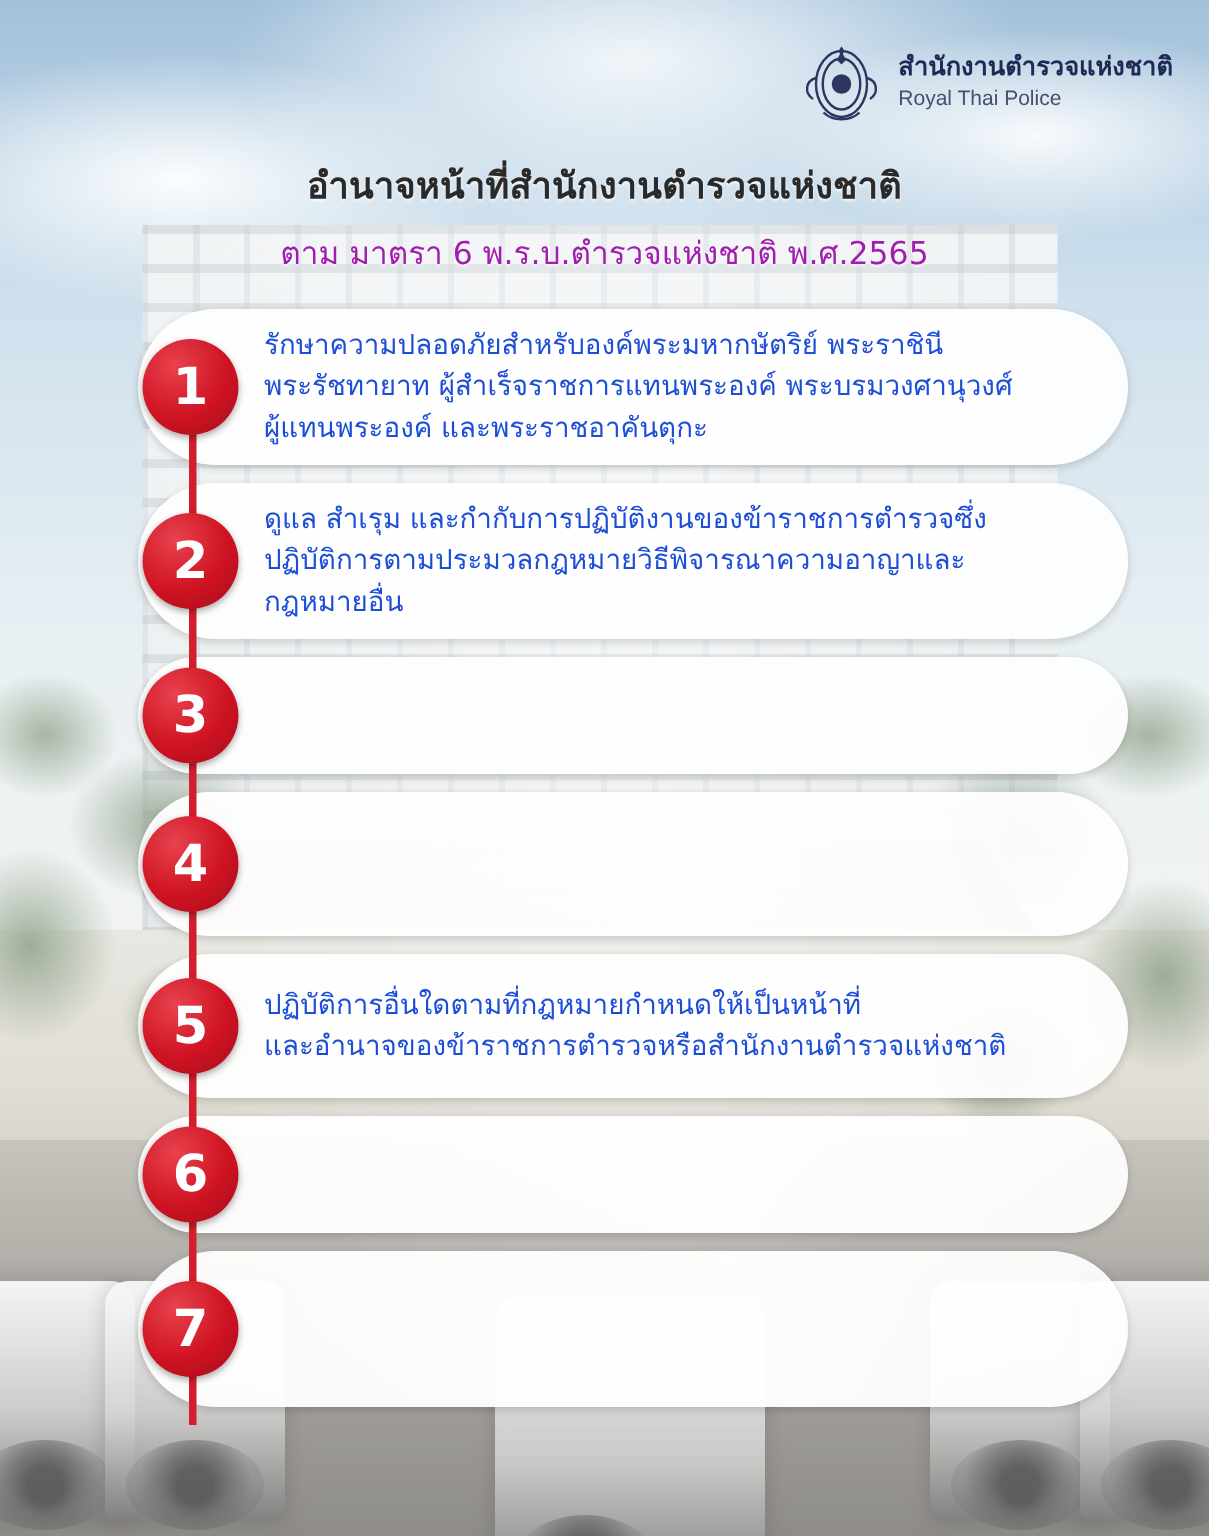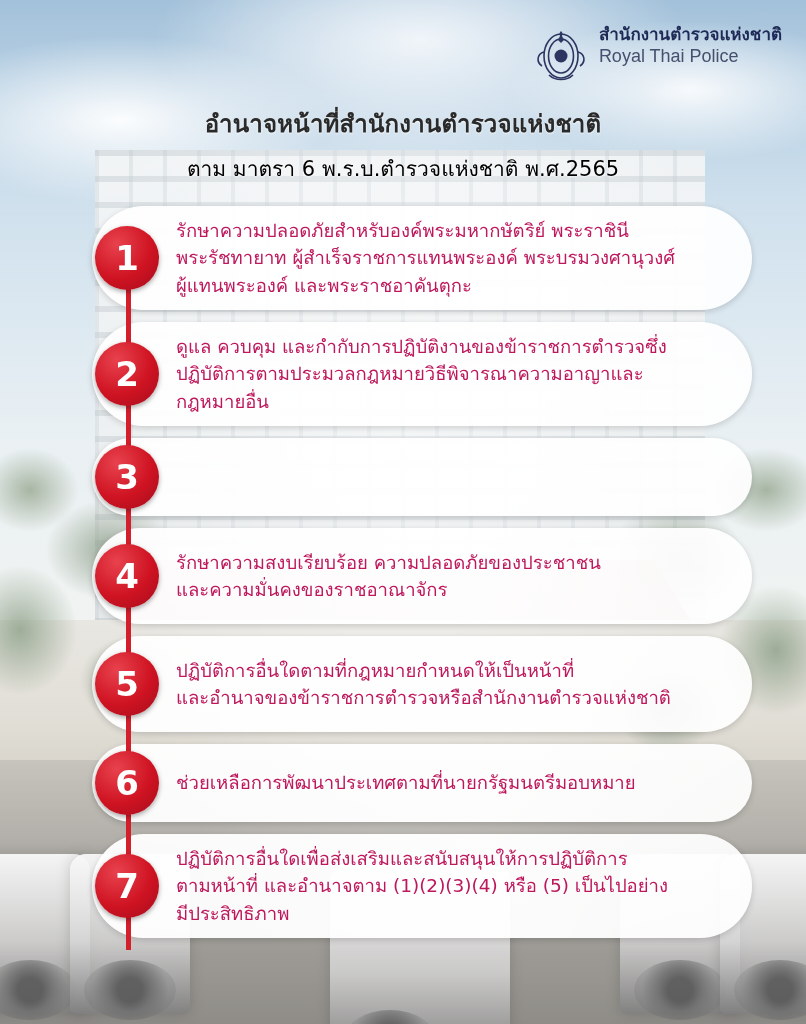--- a/index.html
+++ b/index.html
@@ -106,48 +106,49 @@
   }
 
   
   .page { position: relative; z-index: 2; width: 806px; height: 1024px; }
 
   
   .logo-wrap {
     position: absolute;
     right: 24px; top: 26px;
     display: flex;
+    align-items: center;
     gap: 10px;
   }
   .logo-mark { width: 56px; height: 58px; flex: 0 0 auto; }
   .logo-text { line-height: 1.05; }
   .logo-th {
     font-size: 17px; font-weight: bold; color: #1e2a55; letter-spacing: 0px;
     font-family: "DejaVu Sans", sans-serif;
   }
   .logo-en {
-    font-size: 18px; color: #46506e; margin-top: 3px;
+    font-size: 14px; color: #46506e; margin-top: 3px;
     font-family: "Liberation Sans", sans-serif;
   }
 
   
   .title {
     position: absolute; left: 0; right: 0; top: 104px;
     text-align: center;
     font-size: 24px;
     font-weight: bold;
     color: #2a2a2a;
     letter-spacing: 0.2px;
     text-shadow: 0 1px 2px rgba(255,255,255,0.8);
   }
   .subtitle {
     position: absolute; left: 0; right: 0; top: 152px;
     text-align: center;
     font-size: 21px;
-    color: #000000;
+    color: #a21caf;
     text-shadow: 0 1px 2px rgba(255,255,255,0.8);
   }
 
   
   .spine {
     position: absolute;
     left: 126px;
     top: 250px;
     width: 5px;
     height: 700px;
@@ -192,21 +193,21 @@
     z-index: 5;
     font-family: "DejaVu Sans", sans-serif;
   }
   .item .text {
     position: relative;
     z-index: 4;
     margin-left: 176px;
     width: 560px;
     font-size: 18.5px;
     line-height: 1.48;
-    color: #be185d;
+    color: #1d4ed8;
     white-space: pre-line;
   }
   .item.h2 { height: 96px; }
   .item.h1 { height: 78px; }
 </style>
 </head>
 <body>
 
 <div class="bg">
   <div class="bg-sky"></div>
@@ -259,52 +260,46 @@
       <div class="bar"></div>
       <div class="num">1</div>
       <div class="text">รักษาความปลอดภัยสำหรับองค์พระมหากษัตริย์ พระราชินี
 พระรัชทายาท ผู้สำเร็จราชการแทนพระองค์ พระบรมวงศานุวงศ์
 ผู้แทนพระองค์ และพระราชอาคันตุกะ</div>
     </div>
 
     <div class="item">
       <div class="bar"></div>
       <div class="num">2</div>
-      <div class="text">ดูแล ควบคุม และกำกับการปฏิบัติงานของข้าราชการตำรวจซึ่ง
+      <div class="text">ดูแล สำเรุม และกำกับการปฏิบัติงานของข้าราชการตำรวจซึ่ง
 ปฏิบัติการตามประมวลกฎหมายวิธีพิจารณาความอาญาและ
 กฎหมายอื่น</div>
     </div>
 
     <div class="item h1">
       <div class="bar"></div>
       <div class="num">3</div>
     </div>
 
     <div class="item h2">
       <div class="bar"></div>
       <div class="num">4</div>
-      <div class="text">รักษาความสงบเรียบร้อย ความปลอดภัยของประชาชน
-และความมั่นคงของราชอาณาจักร</div>
     </div>
 
     <div class="item h2">
       <div class="bar"></div>
       <div class="num">5</div>
       <div class="text">ปฏิบัติการอื่นใดตามที่กฎหมายกำหนดให้เป็นหน้าที่
 และอำนาจของข้าราชการตำรวจหรือสำนักงานตำรวจแห่งชาติ</div>
     </div>
 
     <div class="item h1">
       <div class="bar"></div>
       <div class="num">6</div>
-      <div class="text">ช่วยเหลือการพัฒนาประเทศตามที่นายกรัฐมนตรีมอบหมาย</div>
     </div>
 
     <div class="item">
       <div class="bar"></div>
       <div class="num">7</div>
-      <div class="text">ปฏิบัติการอื่นใดเพื่อส่งเสริมและสนับสนุนให้การปฏิบัติการ
-ตามหน้าที่ และอำนาจตาม (1)(2)(3)(4) หรือ (5) เป็นไปอย่าง
-มีประสิทธิภาพ</div>
     </div>
 
   </div>
 </div>
 
 </body></html>

